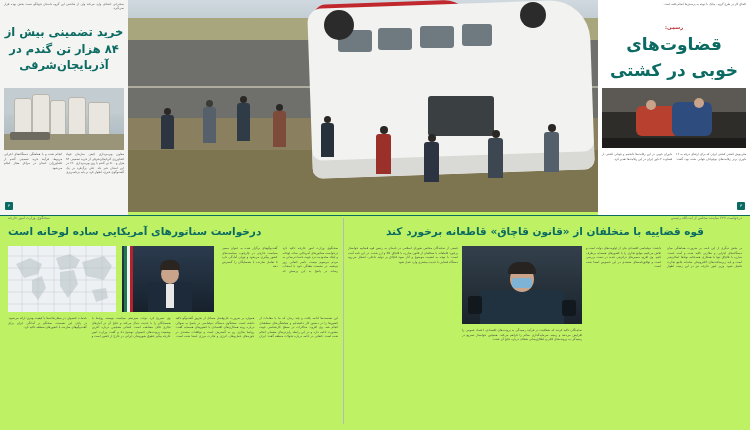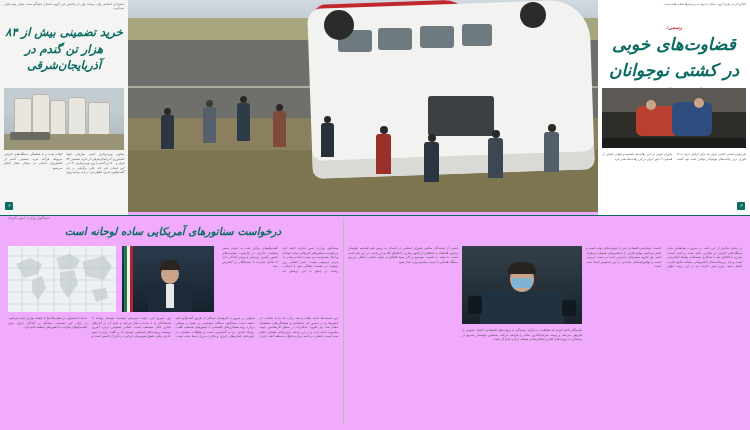--- a/index.html
+++ b/index.html
@@ -4,21 +4,21 @@
 <style>
   html,body{margin:0;padding:0;}
   body{
     width:750px;height:430px;
     background:#ffffff;
     font-family:"DejaVu Sans","Liberation Sans",sans-serif;
     overflow:hidden;
     position:relative;
     direction:rtl;
   }
-  .page{position:relative;width:750px;height:430px;background:#f0abfc;font-style:italic;}
+  .page{position:relative;width:750px;height:430px;background:#bef264;}
 
   
   .just{ text-align:justify; }
 
   
   
   .col-left{
     position:absolute; left:0; top:0; width:128px; height:215px;
     background:#f4f4f2;
     border-left:0;
@@ -109,21 +109,21 @@
   .vsep{position:absolute;top:218px;width:0.8px;background:#b9b9b9;}
 
   .sec{position:absolute;top:216px;}
   .sec .kicker{font-size:3.6px;color:#6b6b6b;text-align:left;}
   .sec .title{
     color:#0b6b63;font-weight:bold;line-height:1.5;
   }
 
   
   .bl{left:8px;width:330px;}
-  .bl .title{font-size:10.5px;text-align:center;margin-top:4px;}
+  .bl .title{font-size:10.5px;text-align:left;margin-top:4px;}
   .bl-img{
     position:absolute;left:122px;top:246px;width:92px;height:66px;background:#243447;overflow:hidden;
   }
   .bl-map{position:absolute;left:8px;top:246px;width:108px;height:66px;background:#eef1f3;overflow:hidden;}
   .bl-cols{position:absolute;left:8px;top:316px;width:330px;height:106px;font-size:3.05px;line-height:1.5;color:#4a4a4a;text-align:justify;column-count:4;column-gap:5px;}
   .bl-right-col{position:absolute;left:222px;top:246px;width:116px;height:66px;font-size:3.05px;line-height:1.5;color:#4a4a4a;text-align:justify;column-count:2;column-gap:5px;}
 
   
   .br{left:348px;width:394px;}
   .br .title{font-size:10.5px;text-align:center;margin-top:4px;}
@@ -266,20 +266,24 @@
   <div class="bl-right-col just">
     <span>سخنگوی وزارت امور خارجه تاکید کرد درخواست سناتورهای آمریکایی ساده لوحانه و ایجاد محدودیت نزد جهت خدمات‌رسانی به مردم مرسوم نیست. ناصر کنعانی روز دوشنبه در نشست هفتگی خود با اصحاب رسانه در پاسخ به این پرسش که گفت‌وگوهای برگزار شده به عنوان مسیر سیاست خارجی در چارچوب سیاست‌های کشور پیگیری می‌شود و تهران آمادگی دارد تا تعامل سازنده با همسایگان را گسترش دهد.</span>
   </div>
 
   <div class="bl-cols just">
     <span>این نشست‌ها ادامه یافت و چند زمان که ما با مقامات از کشورها را در دستور کار داشته‌ایم و هماهنگی‌های منطقه‌ای انجام شد. وی افزود: مذاکرات در سطح کارشناسی جهت مشورت ادامه دارد و در این رابطه رایزنی‌های مفصلی انجام شده است. کنعانی در ادامه درباره تحولات منطقه گفت: ایران همواره بر ضرورت حل‌وفصل مسائل از طریق گفت‌وگو تاکید داشته است.</span>
     <span>سخنگوی دستگاه دیپلماسی در پاسخ به سوالی درباره روند همکاری‌های اقتصادی با کشورهای همسایه گفت: روابط تجاری رو به گسترش است و توافقات متعددی در حوزه‌های حمل‌ونقل، انرژی و تجارت مرزی امضا شده است. وی تصریح کرد دولت سیزدهم سیاست توسعه روابط با همسایگان را با جدیت دنبال می‌کند و نتایج آن در آمارهای تجاری قابل مشاهده است.</span>
     <span>کنعانی همچنین درباره آخرین وضعیت پرونده‌های کنسولی توضیح داد و گفت: وزارت امور خارجه پیگیر حقوق شهروندان ایرانی در خارج از کشور است و خدمات کنسولی در سفارتخانه‌ها با کیفیت بهتری ارائه می‌شود. در پایان این نشست، سخنگو بر آمادگی ایران برای گفت‌وگوهای سازنده با کشورهای منطقه تاکید کرد.</span>
   </div>
 
+  <div class="sec br">
+    <div class="kicker" style="text-align:right;">درخواست ۲۲۷ نماینده مجلس از آیت‌الله رئیسی</div>
+    <div class="title">قوه قضاییه با متخلفان از «قانون قاچاق» قاطعانه برخورد کند</div>
+  </div>
 
   <div class="br-img">
     <div style="position:absolute;left:0;top:0;width:100%;height:100%;background:linear-gradient(#33404b,#1a232b);"></div>
     <div class="msuit" style="left:18px;top:44px;width:84px;height:34px;background:#20313f;"></div>
     <div class="mface" style="left:48px;top:20px;width:24px;height:26px;"></div>
     <div style="position:absolute;left:46px;top:16px;width:28px;height:12px;background:#262320;border-radius:10px 10px 0 0;"></div>
     <div style="position:absolute;left:50px;top:32px;width:20px;height:10px;background:#7fb3d5;border-radius:3px;"></div>
     <div style="position:absolute;left:6px;top:50px;width:14px;height:18px;background:#11181e;border-radius:3px;"></div>
     <div style="position:absolute;left:100px;top:54px;width:14px;height:16px;background:#11181e;border-radius:3px;"></div>
   </div>

